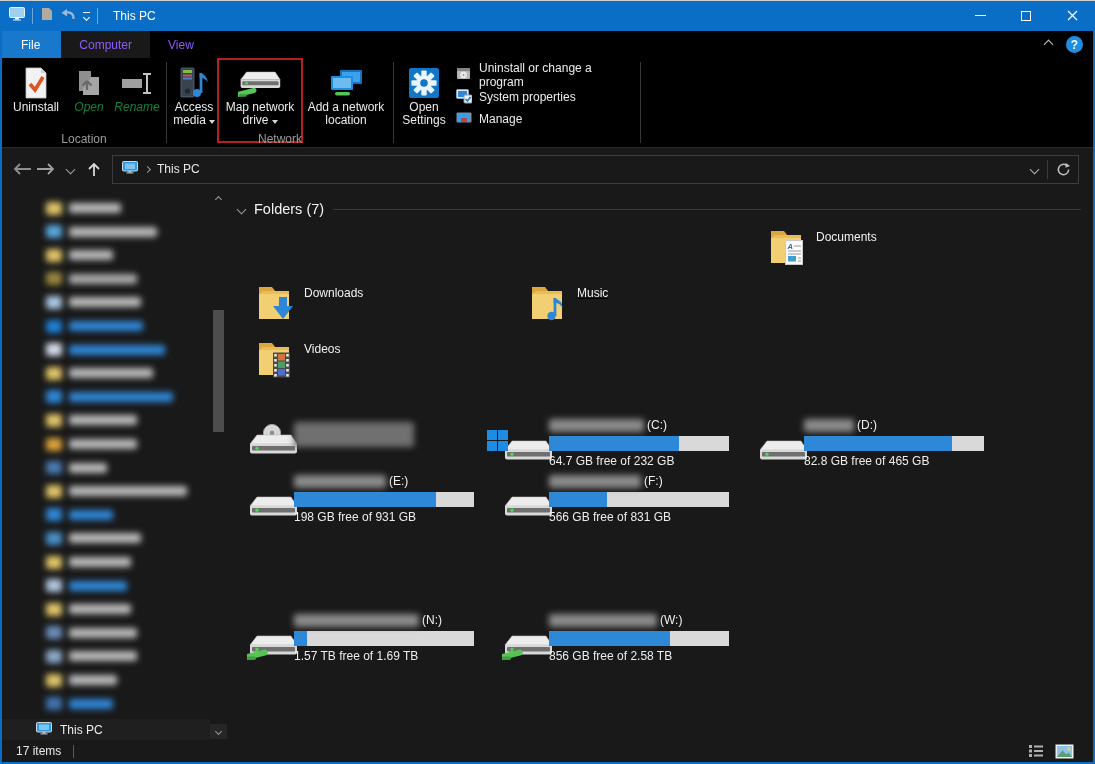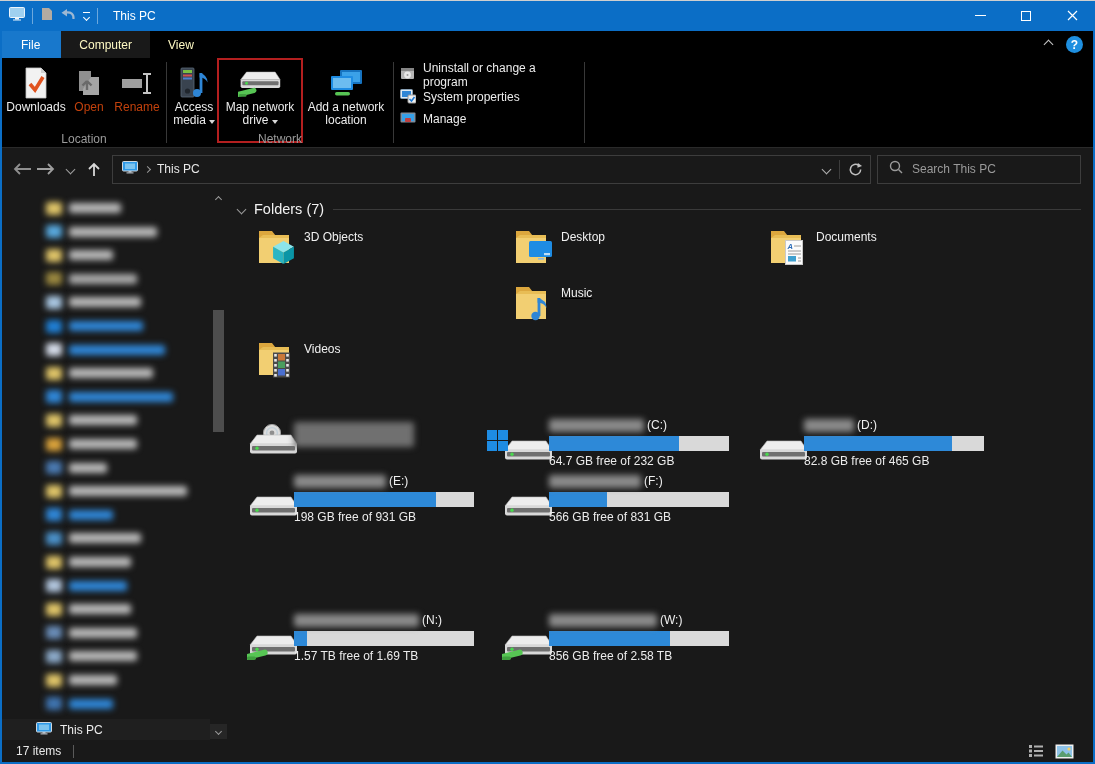--- a/index.html
+++ b/index.html
@@ -23,35 +23,35 @@
   .chev.right{transform:rotate(-45deg);width:5px;height:5px;}
   .chev.white{border-color:#fff;width:5px;height:5px;}
   .title-text{font-size:12px;margin-left:8px;}
   .wc-group{margin-left:auto;display:flex;height:31px;}
   .wc{width:46px;display:flex;align-items:center;justify-content:center;}
   .wc .min{width:11px;height:1px;background:#fff;}
   .wc .max{width:10px;height:10px;border:1px solid #fff;}
 
   
   .tabrow{position:absolute;left:0;top:31px;right:0;height:27px;background:#000;display:flex;align-items:stretch;}
-  .tab{padding:0 18px;display:flex;align-items:center;font-size:12px;color:#fef9c3;}
+  .tab{padding:0 18px;display:flex;align-items:center;font-size:12px;color:#8b5cf6;}
   .tab.file{background:#1878cc;color:#fff;padding:0 21px;}
   .tab.active{background:#191919;}
   .tabrow-right{margin-left:auto;display:flex;align-items:center;gap:14px;padding-right:12px;}
   .help-btn{width:17px;height:17px;border-radius:50%;background:#1e8fe0;color:#fff;font-size:12px;font-weight:bold;display:flex;align-items:center;justify-content:center;}
 
   
   .ribbon{position:absolute;left:2px;top:58px;right:2px;height:90px;background:#000;display:flex;align-items:stretch;border-bottom:1px solid #2a2a2a;}
   .rgroup{position:relative;display:flex;align-items:stretch;padding:3px 2px 17px 2px;}
   .glabel{position:absolute;bottom:1px;left:0;right:0;text-align:center;font-size:12px;color:#9b9b9b;}
   .gsep{width:1px;background:#383838;margin:4px 0;}
   .rbtn{position:relative;display:flex;flex-direction:column;align-items:center;padding-top:3px;}
   .ricon{height:37px;display:flex;align-items:center;justify-content:center;}
   .lbl{font-size:12px;line-height:13px;color:#ececec;text-align:center;}
-  .rbtn.disabled .lbl{color:#c2410c;}
+  .rbtn.disabled .lbl{color:#15803d;font-style:italic;}
   .caret{display:inline-block;width:0;height:0;border-left:3.5px solid transparent;border-right:3.5px solid transparent;border-top:4px solid #d8d8d8;margin-left:3px;}
   .rbtn.annotated::after{content:"";position:absolute;top:-3px;left:-2px;right:-2px;bottom:-13px;border:2px solid #b41f1f;pointer-events:none;}
   .rlist{display:flex;flex-direction:column;justify-content:flex-start;padding-top:5px;gap:4px;width:186px;}
   .rlist .row{display:flex;align-items:center;gap:7px;height:18px;font-size:12px;color:#ececec;padding-left:4px;}
 
   
   .navrow{position:absolute;left:2px;top:148px;right:2px;height:42px;background:#191919;display:flex;align-items:center;padding:0 8px;}
   .navbtn{width:24px;height:26px;display:flex;align-items:center;justify-content:center;}
   .addressbar{flex:1;height:29px;border:1px solid #3d3d3d;background:#191919;display:flex;align-items:center;margin:0 6px 0 6px;}
   .addr-left{flex:1;display:flex;align-items:center;gap:7px;padding-left:9px;font-size:12px;color:#e8e8e8;}
@@ -164,21 +164,21 @@
   <div class="ribbon">
     <div class="rgroup">
       <div class="rbtn" style="width:64px">
         <span class="ricon">
             <svg width="28" height="32" viewBox="0 0 28 32">
               <path d="M4 1 h15 l5 5 v25 h-20 z" fill="#f2f2f2" stroke="#c4c4c4" stroke-width="0.8"></path>
               <path d="M19 1 l5 5 h-5 z" fill="#cfcfcf"></path>
               <path d="M8 17 l5 6 8 -13" stroke="#e0531f" stroke-width="3.6" fill="none"></path>
             </svg>
           </span>
-        <span class="lbl"><span>Downloads</span></span>
+        <span class="lbl"><span>Uninstall</span></span>
       </div>
       <div class="rbtn disabled" style="width:42px">
         <span class="ricon">
             <svg width="30" height="30" viewBox="0 0 30 30">
               <path d="M5 3 h12 v20 h-12 z" fill="#8f8f8f"></path>
               <path d="M17 9 h8 v18 h-16 v-6" fill="#a5a5a5"></path>
               <path d="M13 22 v-9 m0 0 l-4.5 4.5 m4.5 -4.5 l4.5 4.5" stroke="#6a6a6a" stroke-width="2.4" fill="none"></path>
             </svg>
           </span>
         <span class="lbl"><span>Open</span></span>
@@ -241,20 +241,38 @@
               <rect x="7" y="25" width="15" height="3.4" rx="1.7" fill="#57c554"></rect>
             </svg>
           </span>
         <span class="lbl"><span>Add a network location</span></span>
       </div>
       <div class="glabel">Network</div>
     </div>
     <div class="gsep"></div>
 
     <div class="rgroup">
+      <div class="rbtn" style="width:56px">
+        <span class="ricon">
+            <svg width="32" height="32" viewBox="0 0 32 32">
+              <rect x="1" y="1" width="30" height="30" rx="2" fill="#1175c8"></rect>
+              <g fill="#eaf4fc">
+                <g transform="translate(16,16)">
+                  <rect x="-2.7" y="-12.6" width="5.4" height="25.2" rx="1"></rect>
+                  <rect x="-2.7" y="-12.6" width="5.4" height="25.2" rx="1" transform="rotate(45)"></rect>
+                  <rect x="-2.7" y="-12.6" width="5.4" height="25.2" rx="1" transform="rotate(90)"></rect>
+                  <rect x="-2.7" y="-12.6" width="5.4" height="25.2" rx="1" transform="rotate(135)"></rect>
+                  <circle r="7.6"></circle>
+                </g>
+              </g>
+              <circle cx="16" cy="16" r="3.8" fill="#1175c8"></circle>
+            </svg>
+          </span>
+        <span class="lbl"><span>Open Settings</span></span>
+      </div>
       <div class="rlist">
         <div class="row">
           <span><svg width="16" height="16" viewBox="0 0 16 16">
                 <rect x="1" y="2" width="13" height="11" rx="1" fill="#b5b5b5"></rect>
                 <rect x="1" y="2" width="13" height="3" fill="#858585"></rect>
                 <circle cx="7.5" cy="9" r="3.4" fill="#e8e8e8"></circle>
                 <circle cx="7.5" cy="9" r="1" fill="#9a9a9a"></circle>
               </svg></span>
           <span>Uninstall or change a program</span>
         </div>
@@ -314,27 +332,20 @@
           <span class="chev down" style="border-color:#b0b0b0"></span>
         </div>
       <div class="addr-div"></div>
       <div class="addr-refresh">
           <svg width="15" height="15" viewBox="0 0 16 16">
             <path d="M13.5 8 a5.5 5.5 0 1 1 -2.2 -4.4" stroke="#c0c0c0" stroke-width="1.6" fill="none"></path>
             <polygon points="10.5,1 15,4.2 10,6.2" fill="#c0c0c0"></polygon>
           </svg>
         </div>
     </div>
-    <div class="searchbox">
-      <span><svg width="14" height="14" viewBox="0 0 14 14">
-            <circle cx="6" cy="6" r="4.5" stroke="#9a9a9a" stroke-width="1.4" fill="none"></circle>
-            <line x1="9.5" y1="9.5" x2="13" y2="13" stroke="#9a9a9a" stroke-width="1.4"></line>
-          </svg></span>
-      <span class="ph">Search This PC</span>
-    </div>
   </div>
 
   <div class="body">
     <div class="sidepane" id="sidepane">
         <div class="tree-item" style="top: 501.6px;">
           <span class="blob iblob" style="background:#3f74b0"></span>
           <span class="blob tblob" style="background:#2f86d6;width:44px"></span>
         </div>
         <div class="tree-item" style="top: 478px;">
           <span class="blob iblob" style="background:#dfc468"></span>
@@ -439,71 +450,54 @@
           <span class="chev down" style="border-color:#9a9a9a;width:5px;height:5px;"></span>
         </div>
     </div>
 
     <div class="main" id="mainpane">
       <div class="sec" style="top:10px">
         <span class="chev down"></span>
         <span class="t">Folders (7)</span>
         <span class="ln"></span>
       </div>
-    <div class="tile-folder" style="left: 29px; top: 33px;">
-          <span class="ficon">
-            <svg class="base" width="34" height="40" viewBox="0 0 34 40">
-              <path d="M2 6 h13 l3.5 4.5 H32 V38 H2 z" fill="#dca73e"></path>
-              <path d="M2 13 H32 V38 H2 z" fill="#f2cf72"></path>
-              <path d="M2 13 l4 -3 h26 v3 z" fill="#e8bd55"></path>
-            </svg>
-            <span class="glyph"><svg width="25" height="25" viewBox="0 0 24 24">
-                <polygon points="12,1 22,6.5 12,12 2,6.5" fill="#8ce4ea"></polygon>
-                <polygon points="2,6.5 12,12 12,23 2,17.5" fill="#2ab5c3"></polygon>
-                <polygon points="22,6.5 12,12 12,23 22,17.5" fill="#0a95a6"></polygon>
-              </svg></span>
-          </span>
-          <span class="flabel">3D Objects</span>
-        </div>
-        <div class="tile-folder" style="left: 286px; top: 33px;">
-          <span class="ficon">
-            <svg class="base" width="34" height="40" viewBox="0 0 34 40">
-              <path d="M2 6 h13 l3.5 4.5 H32 V38 H2 z" fill="#dca73e"></path>
-              <path d="M2 13 H32 V38 H2 z" fill="#f2cf72"></path>
-              <path d="M2 13 l4 -3 h26 v3 z" fill="#e8bd55"></path>
-            </svg>
-            <span class="glyph"><svg width="25" height="21" viewBox="0 0 25 21">
-                <rect x="1" y="1" width="23" height="16" rx="1.5" fill="#1e8ce3"></rect>
-                <rect x="16" y="13" width="6" height="2.2" fill="#cfe6f6" opacity=".9"></rect>
-                <rect x="10" y="18" width="6" height="1.6" fill="#8fb8d8"></rect>
-              </svg></span>
-          </span>
-          <span class="flabel">Desktop</span>
-        </div>
         <div class="tile-folder" style="left: 541px; top: 33px;">
           <span class="ficon">
             <svg class="base" width="34" height="40" viewBox="0 0 34 40">
               <path d="M2 6 h13 l3.5 4.5 H32 V38 H2 z" fill="#dca73e"></path>
               <path d="M2 13 H32 V38 H2 z" fill="#f2cf72"></path>
               <path d="M2 13 l4 -3 h26 v3 z" fill="#e8bd55"></path>
             </svg>
             <span class="glyph"><svg width="22" height="25" viewBox="0 0 22 25">
                 <rect x="2.5" y="0.5" width="17" height="24" fill="#fbfbfb" stroke="#c9c9c9"></rect>
                 <text x="4.5" y="8.5" font-size="7.5" fill="#2b6cb8" font-style="italic" font-weight="bold">A</text>
                 <line x1="11" y1="6" x2="18" y2="6" stroke="#9a9a9a"></line>
                 <line x1="5" y1="11" x2="18" y2="11" stroke="#9a9a9a"></line>
                 <line x1="5" y1="14" x2="18" y2="14" stroke="#9a9a9a"></line>
                 <rect x="5" y="16" width="8" height="5.5" fill="#3fa0d0"></rect>
                 <line x1="15" y1="18" x2="18" y2="18" stroke="#9a9a9a"></line>
                 <line x1="15" y1="21" x2="18" y2="21" stroke="#9a9a9a"></line>
               </svg></span>
           </span>
           <span class="flabel">Documents</span>
         </div>
-        <div class="tile-folder" style="left: 286px; top: 89px; text-decoration: underline;">
+        <div class="tile-folder" style="left: 29px; top: 89px;">
+          <span class="ficon">
+            <svg class="base" width="34" height="40" viewBox="0 0 34 40">
+              <path d="M2 6 h13 l3.5 4.5 H32 V38 H2 z" fill="#dca73e"></path>
+              <path d="M2 13 H32 V38 H2 z" fill="#f2cf72"></path>
+              <path d="M2 13 l4 -3 h26 v3 z" fill="#e8bd55"></path>
+            </svg>
+            <span class="glyph"><svg width="24" height="24" viewBox="0 0 24 24">
+                <path d="M8 1 h8 v9 h6 L12 23 2 10 h6 z" fill="#2e86d6"></path>
+              </svg></span>
+          </span>
+          <span class="flabel">Downloads</span>
+        </div>
+        <div class="tile-folder" style="left: 302px; top: 89px; text-decoration: underline;">
           <span class="ficon">
             <svg class="base" width="34" height="40" viewBox="0 0 34 40">
               <path d="M2 6 h13 l3.5 4.5 H32 V38 H2 z" fill="#dca73e"></path>
               <path d="M2 13 H32 V38 H2 z" fill="#f2cf72"></path>
               <path d="M2 13 l4 -3 h26 v3 z" fill="#e8bd55"></path>
             </svg>
             <span class="glyph"><svg width="22" height="25" viewBox="0 0 22 25">
                 <circle cx="7.5" cy="20" r="4.2" fill="#2e86d6"></circle>
                 <rect x="9.6" y="2" width="2.8" height="18" fill="#2e86d6"></rect>
                 <path d="M9.6 2 q9 2 9 10 q-2.6 -5.2 -9 -5.2 z" fill="#2e86d6"></path>

